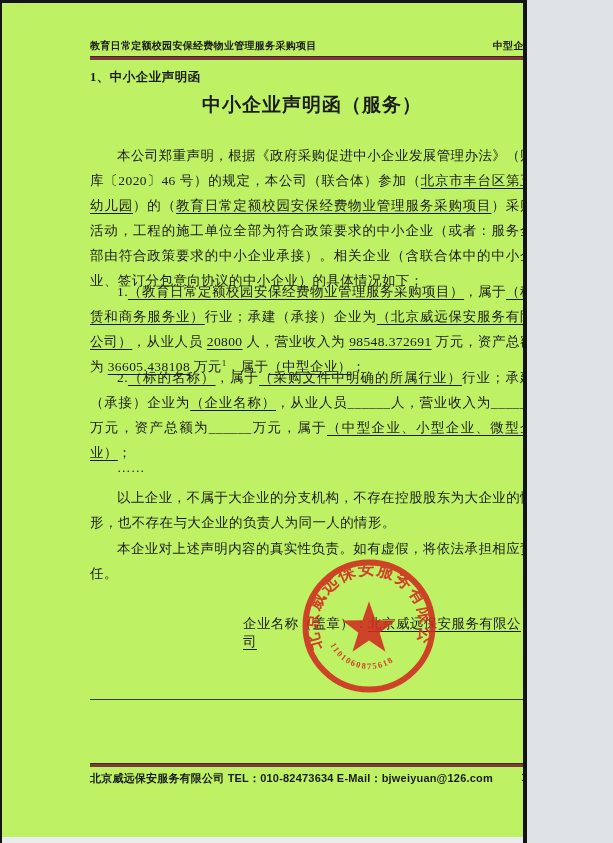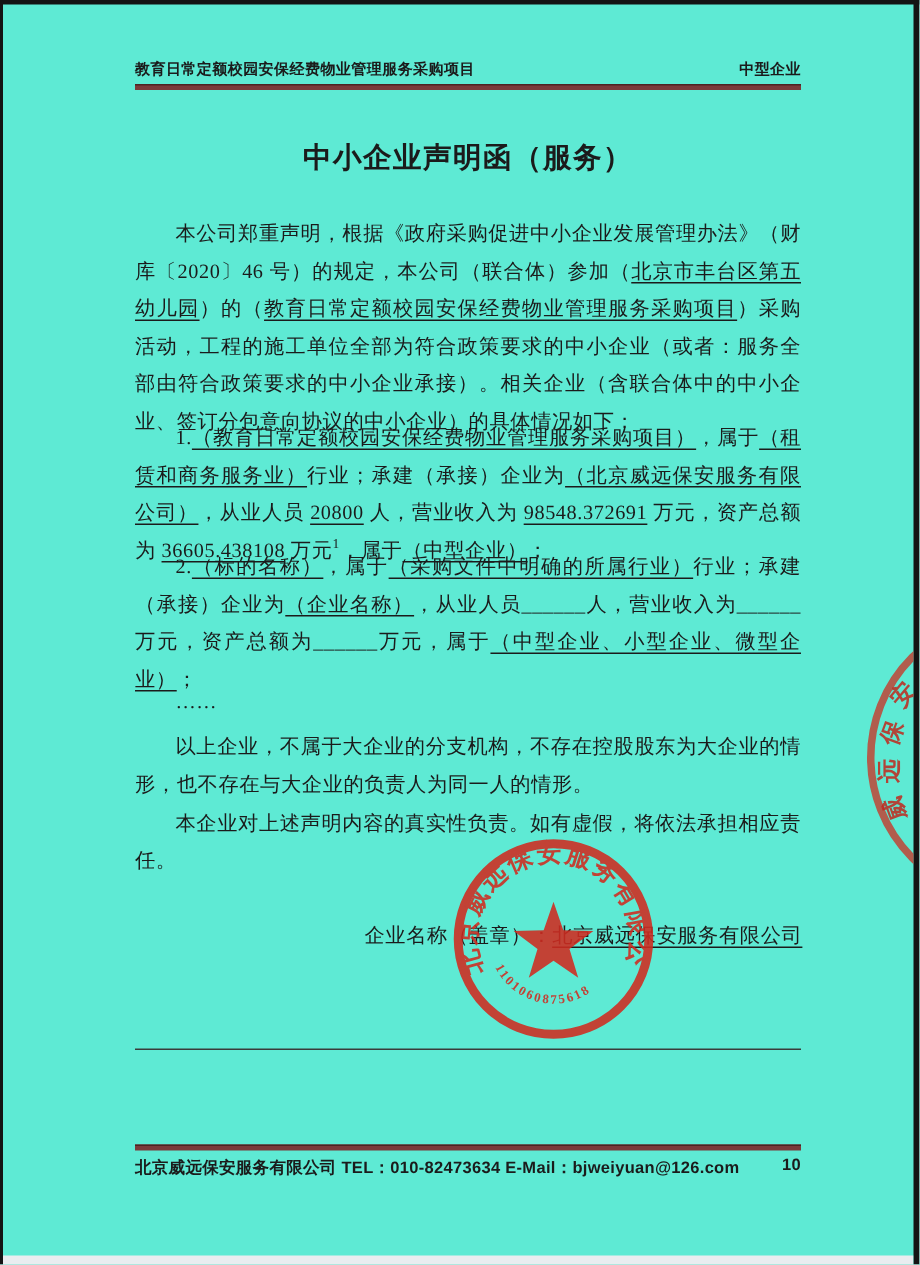--- a/index.html
+++ b/index.html
@@ -1,17 +1,17 @@
 <!DOCTYPE html>
 <html><head>
 <meta charset="utf-8">
 <style>
   html,body{margin:0;padding:0;background:#dfe3e6;}
   .page{
-    position:relative; width:613px; height:843px; background:#5eead4;
+    position:relative; width:527px; height:843px; background:#bef264;
     box-sizing:border-box; overflow:hidden;
     border-top:3px solid #141414; border-left:2px solid #141414; border-right:4px solid #141414;
     font-family:"Liberation Serif","DejaVu Serif",serif; color:#1b1b1b;
   }
   .bottom-strip{position:absolute;left:0;right:0;bottom:0;height:6px;background:#e9edf0;}
   .abs{position:absolute;}
   .content-x{left:88px;width:444px;}
   .hdr-row{top:36px;display:flex;justify-content:space-between;align-items:flex-end;
     font-size:10px;font-weight:bold;letter-spacing:.3px;}
   .rule-maroon{height:3px;background:#7a3a3a;border-top:1px solid #4c2323;}
@@ -46,20 +46,21 @@
 <body>
 
 <div class="page">
 
   <div class="abs content-x hdr-row">
     <span>教育日常定额校园安保经费物业管理服务采购项目</span>
     <span>中型企业</span>
   </div>
   <div class="abs content-x rule-maroon hdr-rule"></div>
 
+  <div class="abs content-x sec-title">1、中小企业声明函</div>
   <div class="abs content-x doc-title">中小企业声明函（服务）</div>
 
   <div class="abs content-x para p1"><span>本公司郑重声明，根据《政府采购促进中小企业发展管理办法》（财库〔2020〕46 号）的规定，本公司（联合体）参加（</span><span class="u">北京市丰台区第五幼儿园</span><span>）的（</span><span class="u">教育日常定额校园安保经费物业管理服务采购项目</span><span>）采购活动，工程的施工单位全部为符合政策要求的中小企业（或者：服务全部由符合政策要求的中小企业承接）。相关企业（含联合体中的中小企业、签订分包意向协议的中小企业）的具体情况如下：</span></div>
   <div class="abs content-x para item1"><span>1.</span><span class="u">（教育日常定额校园安保经费物业管理服务采购项目）</span><span>，属于</span><span class="u">（租赁和商务服务业）</span><span>行业；承建（承接）企业为</span><span class="u">（北京威远保安服务有限公司）</span><span>，从业人员 </span><span class="u">20800</span><span> 人，营业收入为 </span><span class="u">98548.372691</span><span> 万元，资产总额为 </span><span class="u">36605.438108</span><span> 万元</span><sup>1</sup><span>，属于</span><span class="u">（中型企业）</span><span>；</span></div>
   <div class="abs content-x para item2"><span>2.</span><span class="u">（标的名称）</span><span>，属于</span><span class="u">（采购文件中明确的所属行业）</span><span>行业；承建（承接）企业为</span><span class="u">（企业名称）</span><span>，从业人员______人，营业收入为______万元，资产总额为______万元，属于</span><span class="u">（中型企业、小型企业、微型企业）</span><span>；</span></div>
   <div class="abs content-x para dots">……</div>
   <div class="abs content-x para p-resp">本企业对上述声明内容的真实性负责。如有虚假，将依法承担相应责任。</div>
   <div class="abs content-x para p-branch">以上企业，不属于大企业的分支机构，不存在控股股东为大企业的情形，也不存在与大企业的负责人为同一人的情形。</div>
 
   <div class="abs sig-line sig1">

